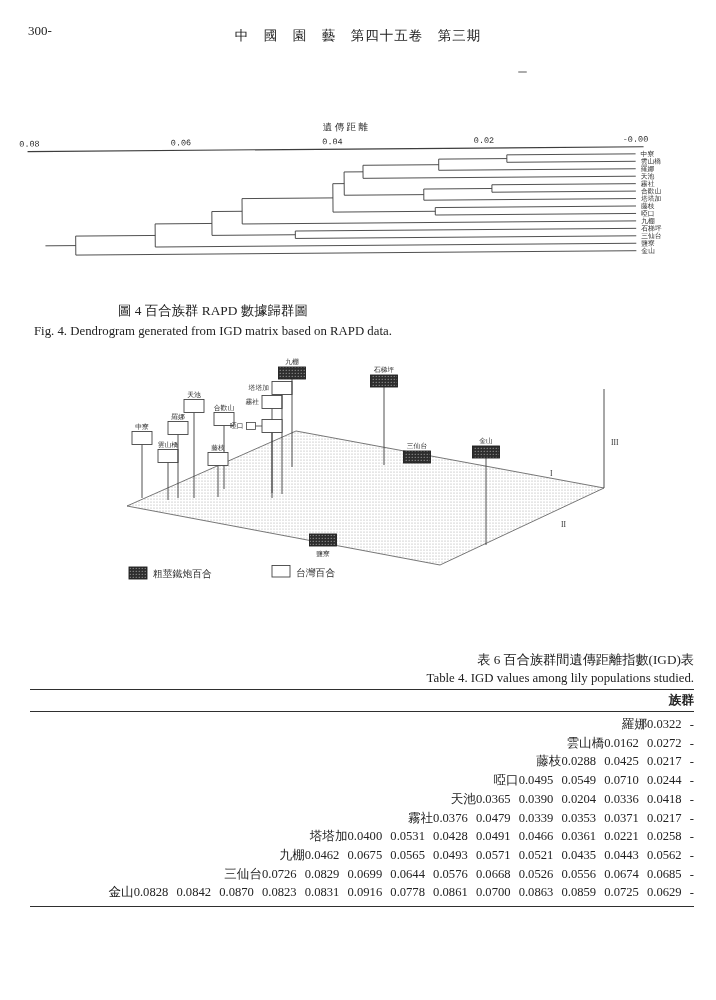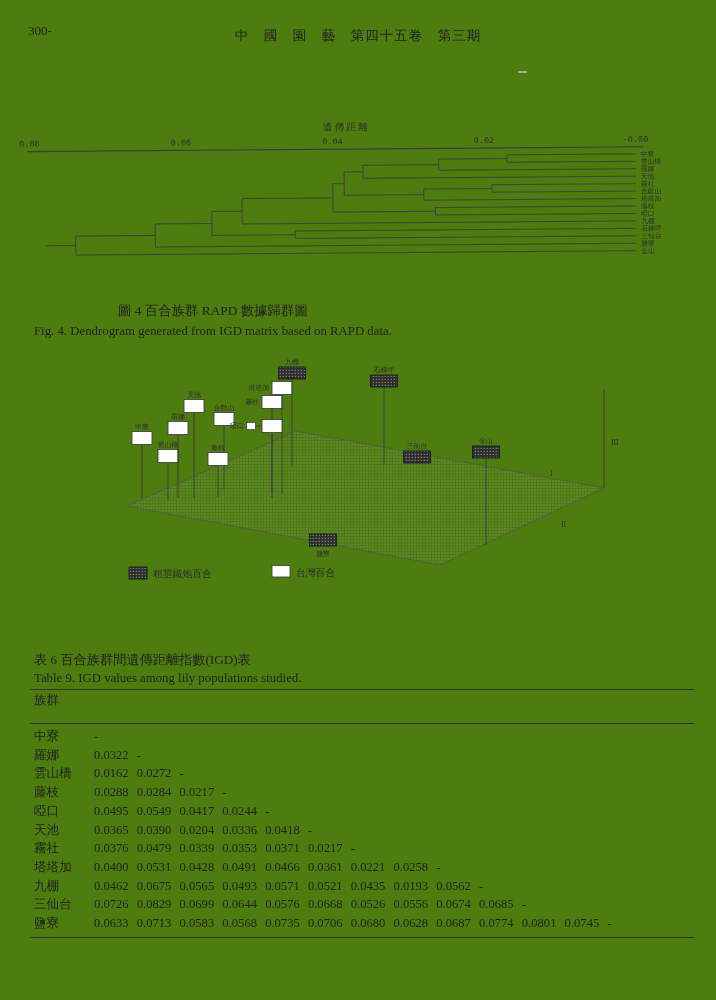--- a/index.html
+++ b/index.html
@@ -1,33 +1,33 @@
 <!DOCTYPE html>
 <html><head>
 <meta charset="utf-8">
 <style>
   html,body{margin:0;padding:0;background:#888;}
-  .page{position:relative;width:716px;height:1000px;background:#4d7c0f;
+  .page{position:relative;width:716px;height:1000px;background:#ffffff;
         font-family:"Liberation Serif",serif;color:#222;overflow:hidden;margin:0 auto;
         box-shadow:0 0 6px rgba(0,0,0,.4);}
   .pageno{position:absolute;left:28px;top:23px;font-size:13px;}
   .jhead{position:absolute;left:0;right:0;top:27px;text-align:center;font-size:13.5px;letter-spacing:1px;}
   .speck{position:absolute;left:518px;top:71px;width:9px;height:2px;background:#ababab;border-radius:1px;}
   .fig4{position:absolute;left:16px;top:116px;width:690px;height:182px;transform:rotate(-0.45deg);}
   .fig5{position:absolute;left:60px;top:348px;width:625px;height:248px;}
   .cap{line-height:1.55;}
   .cap4{position:absolute;left:34px;top:301px;}
   .cap5{position:absolute;left:34px;top:593px;}
   .cap-zh{font-size:13.4px;text-align:center;}
   .cap-en{font-size:12.8px;}
-  .tablewrap{position:absolute;left:30px;top:650px;width:664px;font-size:12.6px;}
+  .tablewrap{position:absolute;left:30px;top:650px;width:664px;font-size:12.6px;text-align:right;}
   .tcap-zh{padding-left:4px;font-size:13.2px;line-height:19px;}
   .tcap-en{padding-left:4px;padding-bottom:2px;font-size:12.8px;line-height:18px;
            border-bottom:1.6px solid #2f2f2f;}
-  .thead{padding:2px 0 14px 4px;line-height:17px;border-bottom:1.5px solid #2f2f2f;}
+  .thead{padding:2px 0 2px 4px;line-height:17px;border-bottom:1.5px solid #2f2f2f;font-weight:bold;}
   #igd-rows{padding:3px 0 4px;border-bottom:1.6px solid #2f2f2f;}
   .t-row{line-height:18.7px;white-space:nowrap;}
   .t-name{display:inline-block;width:60px;padding-left:4px;}
   .t-vals{word-spacing:5px;}
   svg text{fill:#2d2d2d;}
 </style>
 </head>
 <body>
 
 <div class="page">
@@ -163,29 +163,28 @@
       <text x="263" y="208" font-size="6.8" text-anchor="middle" font-family="&quot;Liberation Serif&quot;,serif">鹽寮</text>
       <rect x="69" y="219" width="18" height="12" fill="url(#darkDots)" stroke="#1d1d1d" stroke-width="0.9"></rect>
       <text x="93" y="229" font-size="9.8" font-family="&quot;Liberation Serif&quot;,serif">粗莖鐵炮百合</text>
       <rect x="212" y="217.5" width="18" height="11.5" fill="#fff" stroke="#444" stroke-width="0.9"></rect>
       <text x="236" y="227.5" font-size="9.8" font-family="&quot;Liberation Serif&quot;,serif">台灣百合</text>
     </svg>
 
 
   <div class="tablewrap">
     <div class="tcap-zh">表 6 百合族群間遺傳距離指數(IGD)表</div>
-    <div class="tcap-en">Table 9. IGD values among lily populations studied.</div>
+    <div class="tcap-en">Table 4. IGD values among lily populations studied.</div>
     <div class="thead">族群</div>
     <div id="igd-rows">
-        <div class="t-row"><span class="t-name">中寮</span><span class="t-vals">-</span></div>
         <div class="t-row"><span class="t-name">羅娜</span><span class="t-vals">0.0322 -</span></div>
         <div class="t-row"><span class="t-name">雲山橋</span><span class="t-vals">0.0162 0.0272 -</span></div>
-        <div class="t-row"><span class="t-name">藤枝</span><span class="t-vals">0.0288 0.0284 0.0217 -</span></div>
-        <div class="t-row"><span class="t-name">啞口</span><span class="t-vals">0.0495 0.0549 0.0417 0.0244 -</span></div>
+        <div class="t-row"><span class="t-name">藤枝</span><span class="t-vals">0.0288 0.0425 0.0217 -</span></div>
+        <div class="t-row"><span class="t-name">啞口</span><span class="t-vals">0.0495 0.0549 0.0710 0.0244 -</span></div>
         <div class="t-row"><span class="t-name">天池</span><span class="t-vals">0.0365 0.0390 0.0204 0.0336 0.0418 -</span></div>
         <div class="t-row"><span class="t-name">霧社</span><span class="t-vals">0.0376 0.0479 0.0339 0.0353 0.0371 0.0217 -</span></div>
         <div class="t-row"><span class="t-name">塔塔加</span><span class="t-vals">0.0400 0.0531 0.0428 0.0491 0.0466 0.0361 0.0221 0.0258 -</span></div>
-        <div class="t-row"><span class="t-name">九棚</span><span class="t-vals">0.0462 0.0675 0.0565 0.0493 0.0571 0.0521 0.0435 0.0193 0.0562 -</span></div>
+        <div class="t-row"><span class="t-name">九棚</span><span class="t-vals">0.0462 0.0675 0.0565 0.0493 0.0571 0.0521 0.0435 0.0443 0.0562 -</span></div>
         <div class="t-row"><span class="t-name">三仙台</span><span class="t-vals">0.0726 0.0829 0.0699 0.0644 0.0576 0.0668 0.0526 0.0556 0.0674 0.0685 -</span></div>
-        <div class="t-row"><span class="t-name">鹽寮</span><span class="t-vals">0.0633 0.0713 0.0583 0.0568 0.0735 0.0706 0.0680 0.0628 0.0687 0.0774 0.0801 0.0745 -</span></div>
+        <div class="t-row"><span class="t-name">金山</span><span class="t-vals">0.0828 0.0842 0.0870 0.0823 0.0831 0.0916 0.0778 0.0861 0.0700 0.0863 0.0859 0.0725 0.0629 -</span></div>
       </div>
   </div>
 </div>
 
 </body></html>

